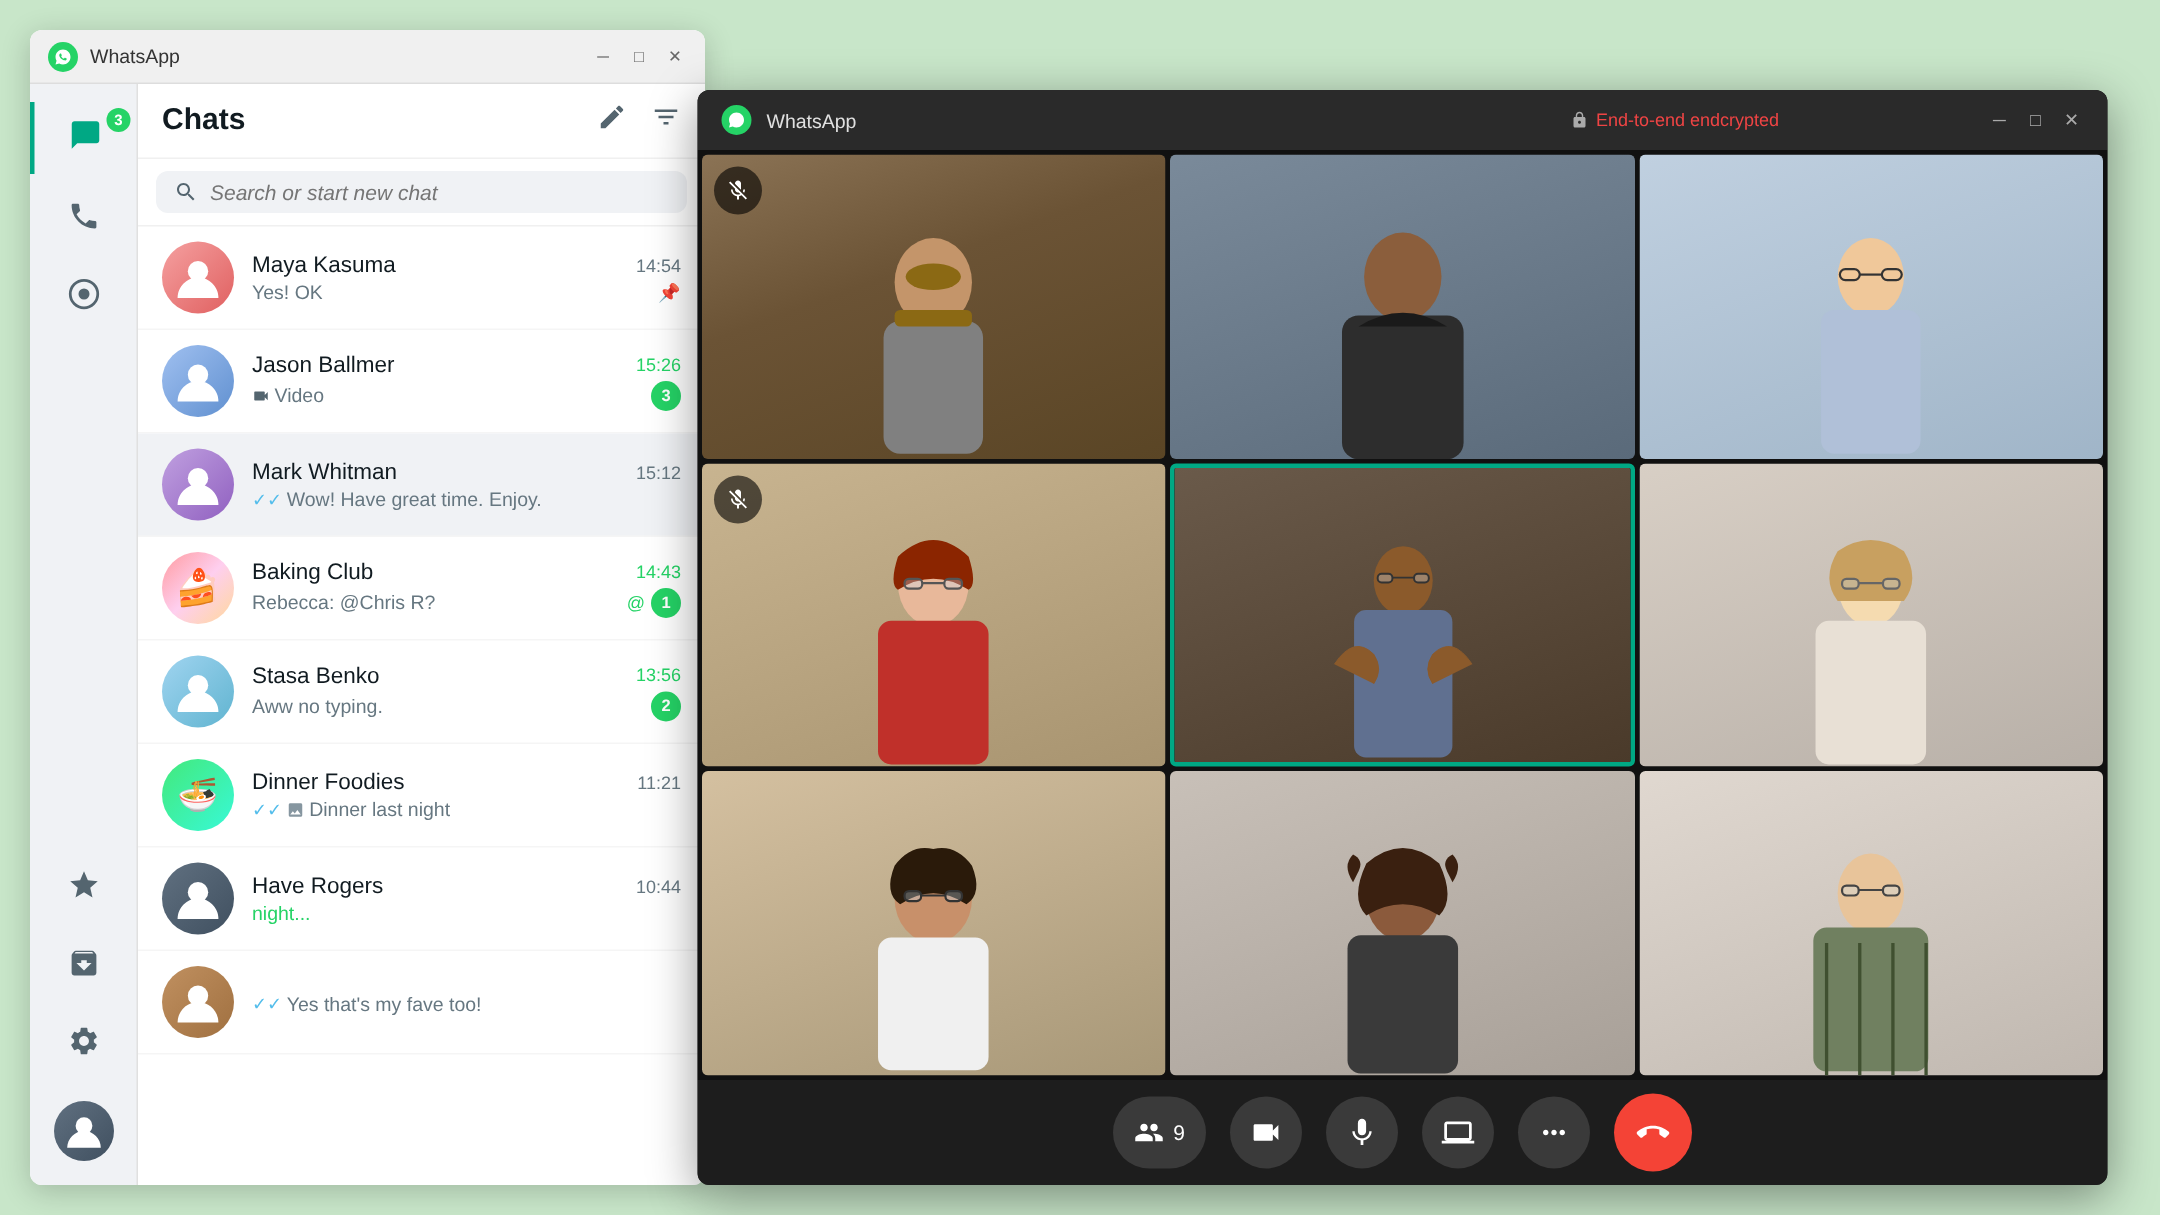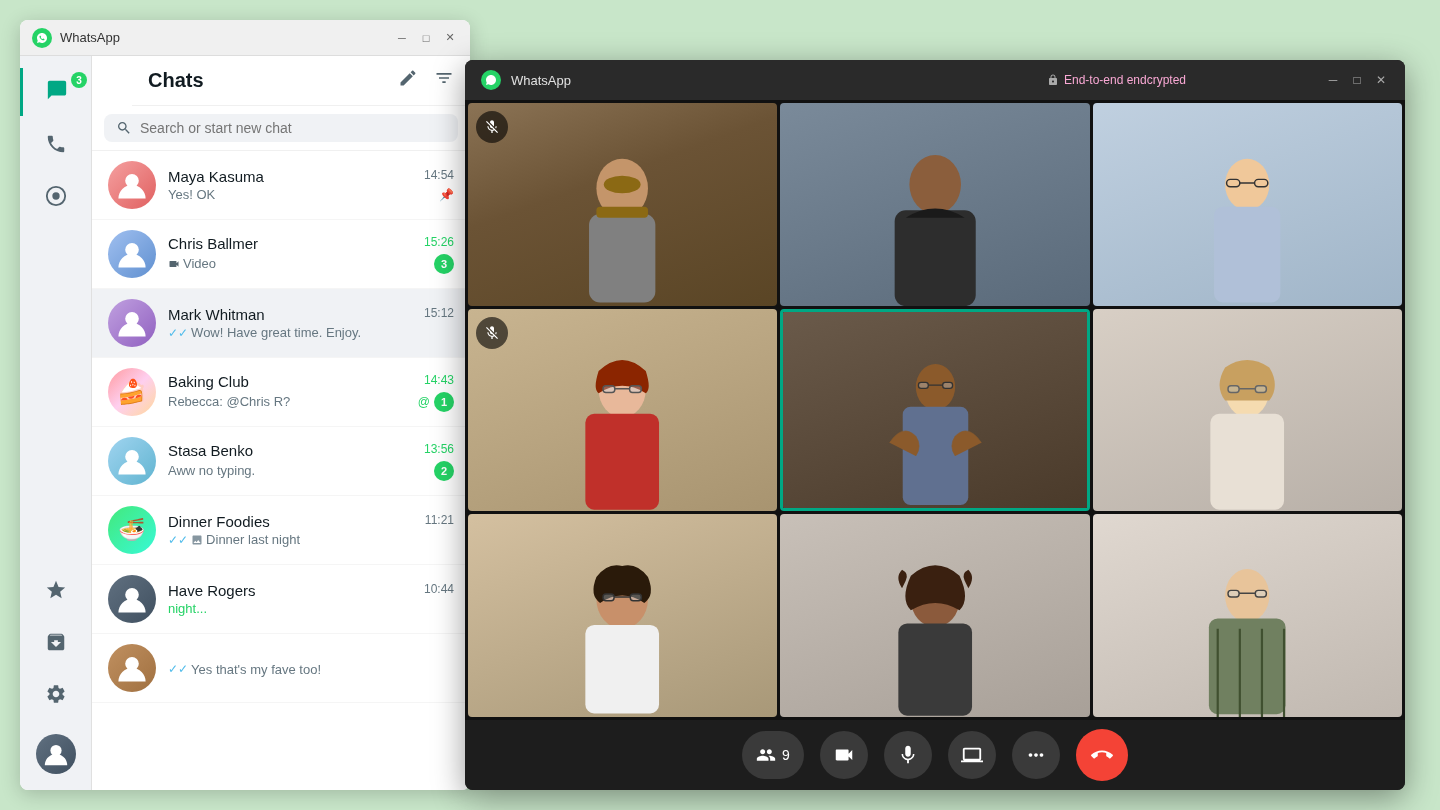--- a/index.html
+++ b/index.html
@@ -132,21 +132,20 @@
       flex-direction: column;
       background: #fff;
     }
 
     .chat-header {
       padding: 12px 16px;
       display: flex;
       align-items: center;
       justify-content: space-between;
       border-bottom: 1px solid #f0f0f0;
-      margin-left: 40px;
     }
 
     .chat-header-title {
       font-size: 20px;
       font-weight: 600;
       color: #111b21;
     }
 
     .chat-header-icons {
       display: flex;
@@ -174,20 +173,21 @@
       gap: 8px;
     }
 
     .search-input {
       border: none;
       background: transparent;
       outline: none;
       flex: 1;
       font-size: 14px;
       color: #c2410c;
+      font-style: italic;
     }
 
     
     .chat-list {
       flex: 1;
       overflow-y: auto;
     }
 
     .chat-item {
       display: flex;
@@ -214,21 +214,21 @@
     }
 
     .chat-info {
       flex: 1;
       min-width: 0;
     }
 
     .chat-top {
       display: flex;
       justify-content: space-between;
-      align-items: flex-start;
+      align-items: center;
     }
 
     .chat-name {
       font-size: 15px;
       font-weight: 500;
       color: #111b21;
       white-space: nowrap;
       overflow: hidden;
       text-overflow: ellipsis;
     }
@@ -313,21 +313,21 @@
       font-size: 13px;
       color: #e0e0e0;
       flex: 1;
     }
 
     .call-encryption {
       display: flex;
       align-items: center;
       gap: 5px;
       font-size: 12px;
-      color: #f9a8d4;
+      color: #ef4444;
       flex: 1;
       justify-content: center;
     }
 
     .call-title-controls {
       display: flex;
       gap: 8px;
     }
 
     .call-title-btn {
@@ -605,21 +605,21 @@
 
         <div class="chat-item">
           <div class="chat-avatar avatar-jason">
             <svg width="34" height="34" viewBox="0 0 40 40" fill="white">
                 <circle cx="20" cy="15" r="8"></circle>
                 <path d="M4 36c0-8.8 7.2-16 16-16s16 7.2 16 16"></path>
               </svg>
           </div>
           <div class="chat-info">
             <div class="chat-top">
-              <span class="chat-name">Chris Ballmer</span>
+              <span class="chat-name">Jason Ballmer</span>
               <span class="chat-time unread-time">15:26</span>
             </div>
             <div class="chat-bottom">
               <span class="chat-preview">
                 <svg width="12" height="12" viewBox="0 0 24 24" fill="#54656f">
                     <path d="M17 10.5V7c0-.55-.45-1-1-1H4c-.55 0-1 .45-1 1v10c0 .55.45 1 1 1h12c.55 0 1-.45 1-1v-3.5l4 4v-11l-4 4z"></path>
                   </svg>
                 Video
               </span>
               <div class="unread-badge">3</div>

